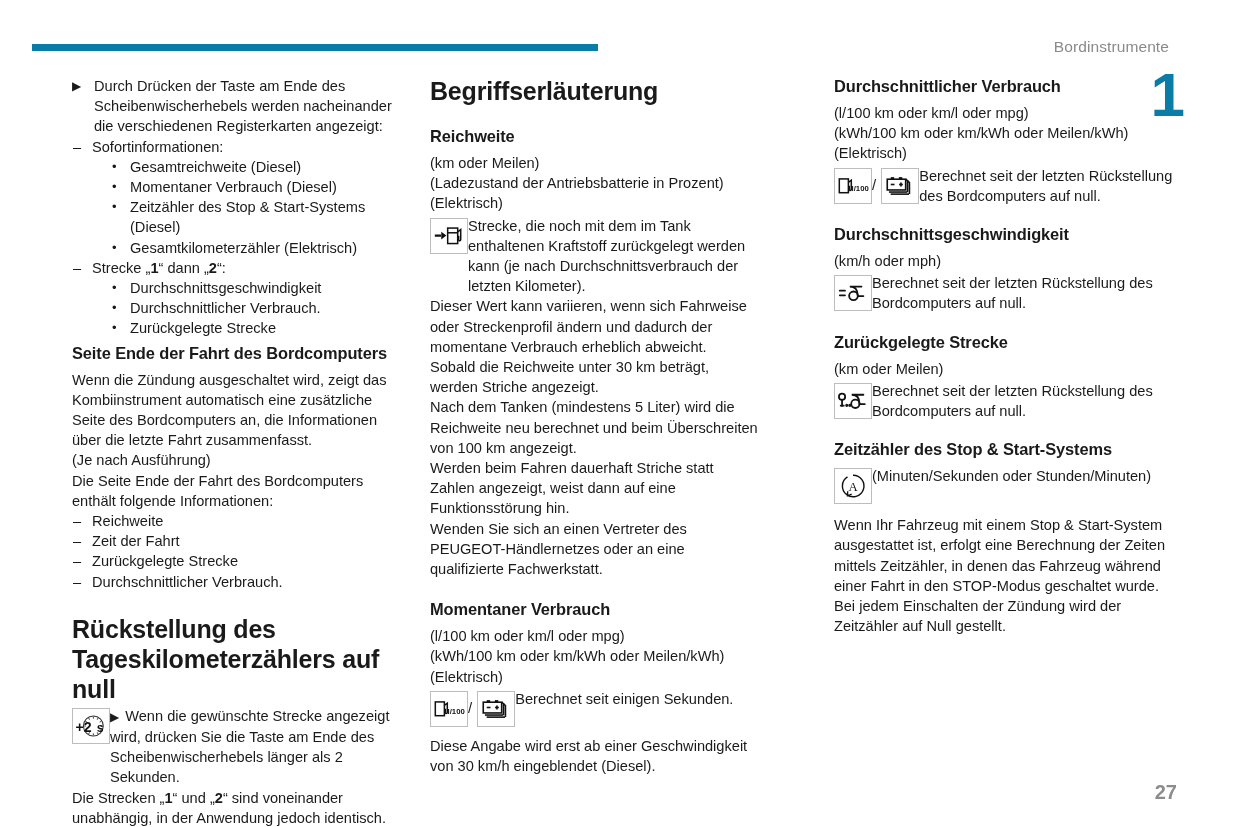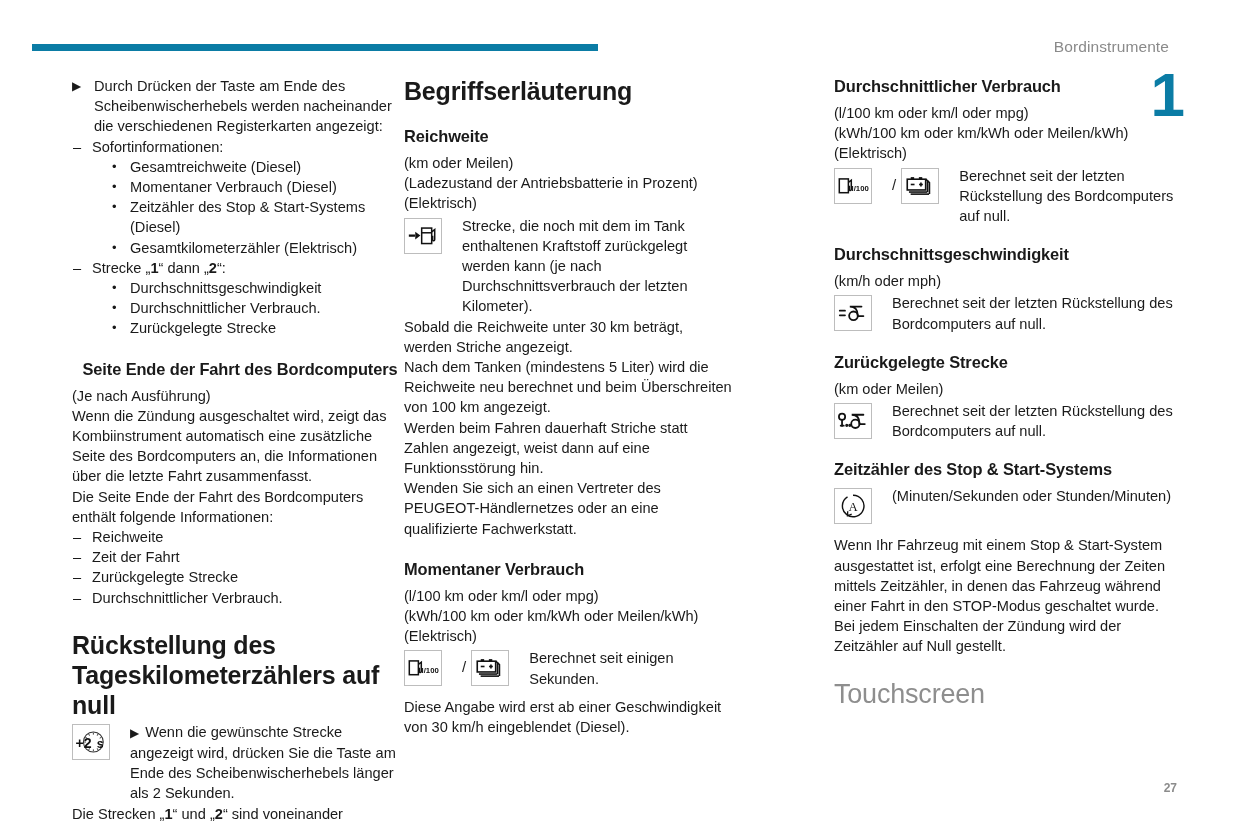--- a/index.html
+++ b/index.html
@@ -25,27 +25,27 @@
     font-size:15.5px;color:#8a8a8a;letter-spacing:.1px;
     white-space:nowrap;
   }
   .chapter-number{
     position:absolute;right:56px;top:64px;
     font-size:62px;line-height:62px;font-weight:bold;
     color:#0b7ca5;
   }
   .page-number{
     position:absolute;right:64px;top:781px;
-    font-size:12px;color:#8c8c8c;font-weight:bold;
+    font-size:20px;color:#8c8c8c;font-weight:bold;
   }
 
   
   .col{position:absolute;top:76px;font-size:14.6px;line-height:20.2px;}
   .col-1{left:72px;width:336px;}
-  .col-2{left:404px;width:330px;}
+  .col-2{left:430px;width:330px;}
   .col-3{left:834px;width:352px;}
 
   p{margin:0;}
   .para{margin:0 0 0 0;}
 
   
   h1.sec{
     font-size:25px;line-height:30px;font-weight:bold;
     margin:0 0 14px 0;letter-spacing:-0.2px;
   }
@@ -73,21 +73,21 @@
   
   .iconbox{
     width:38px;height:36px;
     border:1px solid #bdbdbd;
     box-sizing:border-box;
     display:inline-block;
     vertical-align:top;
     background:#fff;
   }
   .iconbox svg{display:block;width:100%;height:100%;}
-  .icon-float{float:left;margin:2px 20px 1px 0;}
+  .icon-float{float:left;margin:2px 0 1px 0;}
   .slash{float:left;font-size:15px;line-height:34px;margin:2px 5px 0 0;color:#222;}
   .clearfix::after{content:"";display:block;clear:both;}
   .iconrow{margin:2px 0 0 0;}
   .iconrow .txt{overflow:hidden;}
 </style>
 </head>
 <body>
 
 <div class="page">
 
@@ -118,23 +118,23 @@
         <span class="dash">–</span>
         <span><span>Strecke „</span><span class="b">1</span><span>“ dann „</span><span class="b">2</span><span>“:</span></span>
         <ul class="lv2">
           <li><span class="bullet">•</span><span>Durchschnittsgeschwindigkeit</span></li>
           <li><span class="bullet">•</span><span>Durchschnittlicher Verbrauch.</span></li>
           <li><span class="bullet">•</span><span>Zurückgelegte Strecke</span></li>
         </ul>
       </li>
     </ul>
 
-    <h2 class="sub" style="margin-top:20px;text-align:center;">Seite Ende der Fahrt des Bordcomputers</h2>
+    <h2 class="sub" style="margin-top:4px;">Seite Ende der Fahrt des Bordcomputers</h2>
+    <p class="para">Wenn die Zündung ausgeschaltet wird, zeigt das Kombiinstrument automatisch eine zusätzliche Seite des Bordcomputers an, die Informationen über die letzte Fahrt zusammenfasst.</p>
     <p class="para">(Je nach Ausführung)</p>
-    <p class="para">Wenn die Zündung ausgeschaltet wird, zeigt das Kombiinstrument automatisch eine zusätzliche Seite des Bordcomputers an, die Informationen über die letzte Fahrt zusammenfasst.</p>
     <p class="para">Die Seite Ende der Fahrt des Bordcomputers enthält folgende Informationen:</p>
     <ul class="lv1">
       <li><span class="dash">–</span><span>Reichweite</span></li>
       <li><span class="dash">–</span><span>Zeit der Fahrt</span></li>
       <li><span class="dash">–</span><span>Zurückgelegte Strecke</span></li>
       <li><span class="dash">–</span><span>Durchschnittlicher Verbrauch.</span></li>
     </ul>
 
     <h1 class="sec" style="margin-top:22px;margin-bottom:0;">Rückstellung des Tageskilometerzählers auf null</h1>
 
@@ -187,20 +187,21 @@
           <g stroke="#111" fill="none" stroke-width="1.6">
             <rect x="17.6" y="9.6" width="10.6" height="16.4"></rect>
             <line x1="17.6" y1="14.6" x2="28.2" y2="14.6"></line>
             <path d="M28.2 13.6 L31.4 11.2 L31.4 21.6 C31.4 23.4 29.2 23.6 29.2 21.6 L29.2 18.6 L28.2 18.6"></path>
           </g>
         </svg>
       </span>
       <div class="txt">Strecke, die noch mit dem im Tank enthaltenen Kraftstoff zurückgelegt werden kann (je nach Durchschnittsverbrauch der letzten Kilometer).</div>
     </div>
 
+    <p class="para">Dieser Wert kann variieren, wenn sich Fahrweise oder Streckenprofil ändern und dadurch der momentane Verbrauch erheblich abweicht.</p>
     <p class="para">Sobald die Reichweite unter 30 km beträgt, werden Striche angezeigt.</p>
     <p class="para">Nach dem Tanken (mindestens 5 Liter) wird die Reichweite neu berechnet und beim Überschreiten von 100 km angezeigt.</p>
     <p class="para">Werden beim Fahren dauerhaft Striche statt Zahlen angezeigt, weist dann auf eine Funktionsstörung hin.</p>
     <p class="para">Wenden Sie sich an einen Vertreter des PEUGEOT-Händlernetzes oder an eine qualifizierte Fachwerkstatt.</p>
 
     <h2 class="sub" style="margin-top:20px;">Momentaner Verbrauch</h2>
     <p class="para">(l/100 km oder km/l oder mpg)</p>
     <p class="para">(kWh/100 km oder km/kWh oder Meilen/kWh)</p>
     <p class="para">(Elektrisch)</p>
 
@@ -320,16 +321,15 @@
             <polyline points="13.4,23.6 13.2,28.4 17.6,26.6" stroke-width="1.4"></polyline>
           </g>
           <text x="19" y="23.4" text-anchor="middle" font-family="Liberation Serif, serif" font-size="13.5" fill="#111">A</text>
         </svg>
       </span>
       <div class="txt">(Minuten/Sekunden oder Stunden/Minuten)</div>
     </div>
     <p class="para" style="margin-top:10px;">Wenn Ihr Fahrzeug mit einem Stop &amp; Start-System ausgestattet ist, erfolgt eine Berechnung der Zeiten mittels Zeitzähler, in denen das Fahrzeug während einer Fahrt in den STOP-Modus geschaltet wurde.</p>
     <p class="para">Bei jedem Einschalten der Zündung wird der Zeitzähler auf Null gestellt.</p>
 
-    <h1 class="sec gray" style="margin-top:22px;margin-bottom:12px;">Touchscreen</h1>
   </div>
 
 </div>
 
 </body></html>

